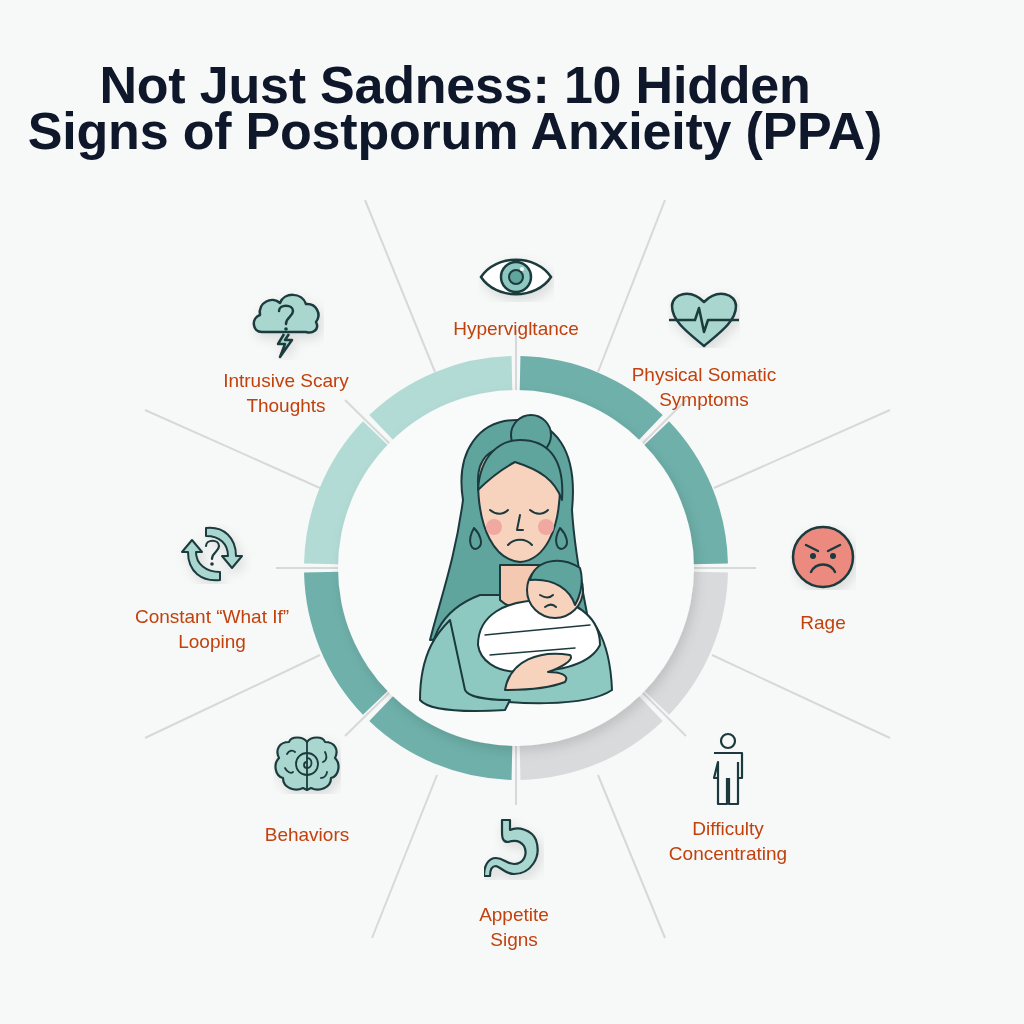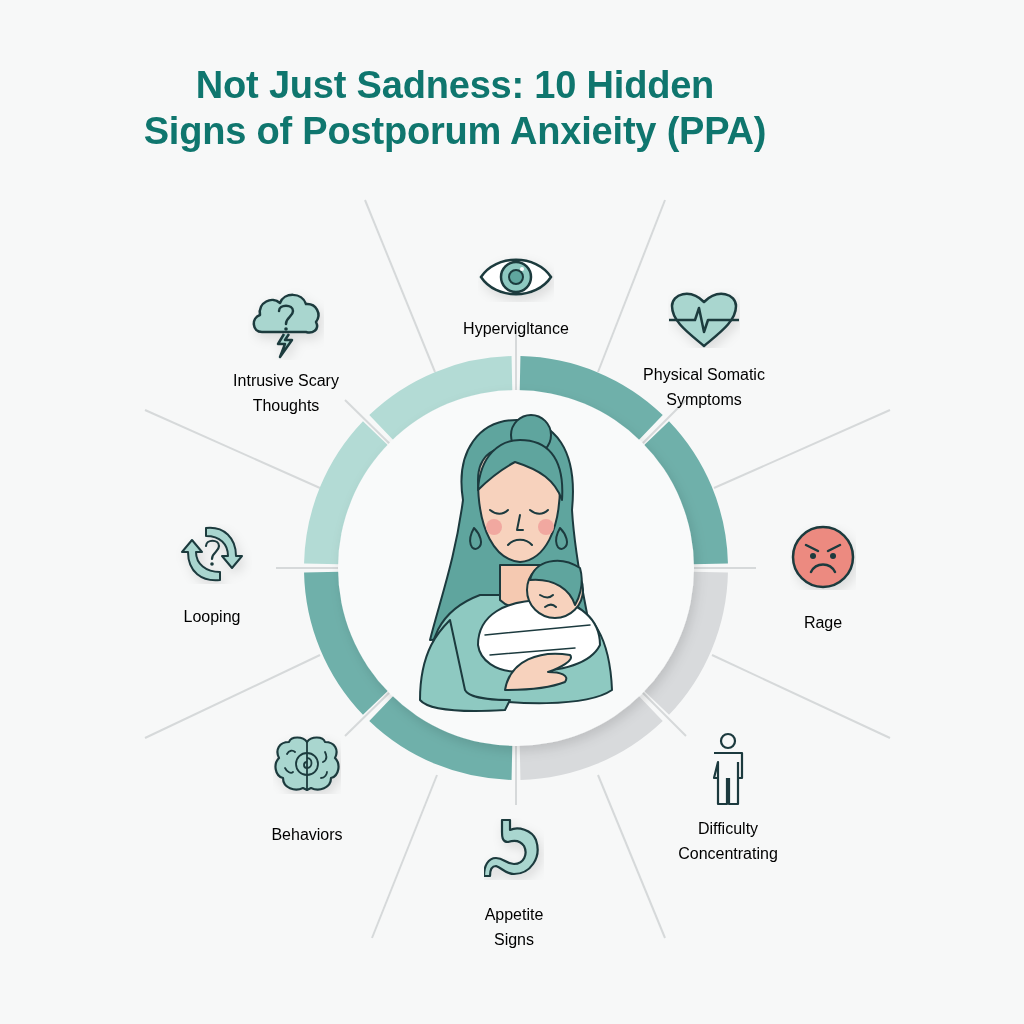--- a/index.html
+++ b/index.html
@@ -5,28 +5,28 @@
   html, body { margin: 0; padding: 0; }
   body {
     width: 1024px; height: 1024px; overflow: hidden;
     background: #f7f8f8;
     font-family: "Liberation Sans", "DejaVu Sans", sans-serif;
     color: #163a3d;
     position: relative;
   }
   .title {
     position: absolute; left: 0; top: 62px; width: 910px;
-    text-align: center; font-weight: 700; font-size: 38px; line-height: 46px;
-    color: #0f766e; letter-spacing: -0.2px;
+    text-align: center; font-weight: 700; font-size: 52px; line-height: 46px;
+    color: #0f172a; letter-spacing: -0.2px;
   }
   .title div { white-space: nowrap; }
   svg.stage { position: absolute; left: 0; top: 0; }
   .sign {
-    position: absolute; text-align: center; font-size: 16px; line-height: 25px;
-    color: #000000; width: 220px; transform: translateX(-50%);
+    position: absolute; text-align: center; font-size: 19px; line-height: 25px;
+    color: #c2410c; width: 220px; transform: translateX(-50%);
   }
   .sign .icon { display: block; margin: 0 auto 14px auto; }
   .sign .label { display: block; }
 </style>
 </head>
 <body>
 
 <div class="title">
   <div>Not Just Sadness: 10 Hidden</div>
   <div>Signs of Postporum Anxieity (PPA)</div>
@@ -148,20 +148,21 @@
 
 <div class="sign" style="left:212px; top:524px;">
   <svg class="icon" width="80" height="60" viewBox="0 0 80 60" style="margin-bottom:20px;">
     <g filter="url(#soft)">
       <path d="M34 4 C52 2 64 14 64 32 L70 32 L60 44 L50 32 L56 32 C56 20 48 12 34 12 Z" fill="#a9d6cf" stroke="#1c3a3e" stroke-width="2" stroke-linejoin="round"></path>
       <path d="M48 56 C30 58 16 48 16 28 L10 28 L20 16 L30 28 L24 28 C24 40 34 48 48 48 Z" fill="#a9d6cf" stroke="#1c3a3e" stroke-width="2" stroke-linejoin="round"></path>
       <path d="M34 22 C34 15 47 15 47 22 C47 28 40 28 40 35" fill="none" stroke="#1c3a3e" stroke-width="2.2" stroke-linecap="round"></path>
       <circle cx="40" cy="40" r="1.8" fill="#1c3a3e"></circle>
     </g>
   </svg>
+  <span class="label">Constant “What If”</span>
   <span class="label">Looping</span>
 </div>
 
 <div class="sign" style="left:823px; top:524px;">
   <svg class="icon" width="66" height="66" viewBox="0 0 66 66" style="margin-bottom:20px;">
     <g filter="url(#soft)">
       <circle cx="33" cy="33" r="30" fill="#ec8a80" stroke="#1c3a3e" stroke-width="2.5"></circle>
       <path d="M16 21 L28 27 M50 21 L38 27" stroke="#1c3a3e" stroke-width="2.5" stroke-linecap="round"></path>
       <circle cx="23" cy="32" r="3" fill="#1c3a3e"></circle>
       <circle cx="43" cy="32" r="3" fill="#1c3a3e"></circle>

